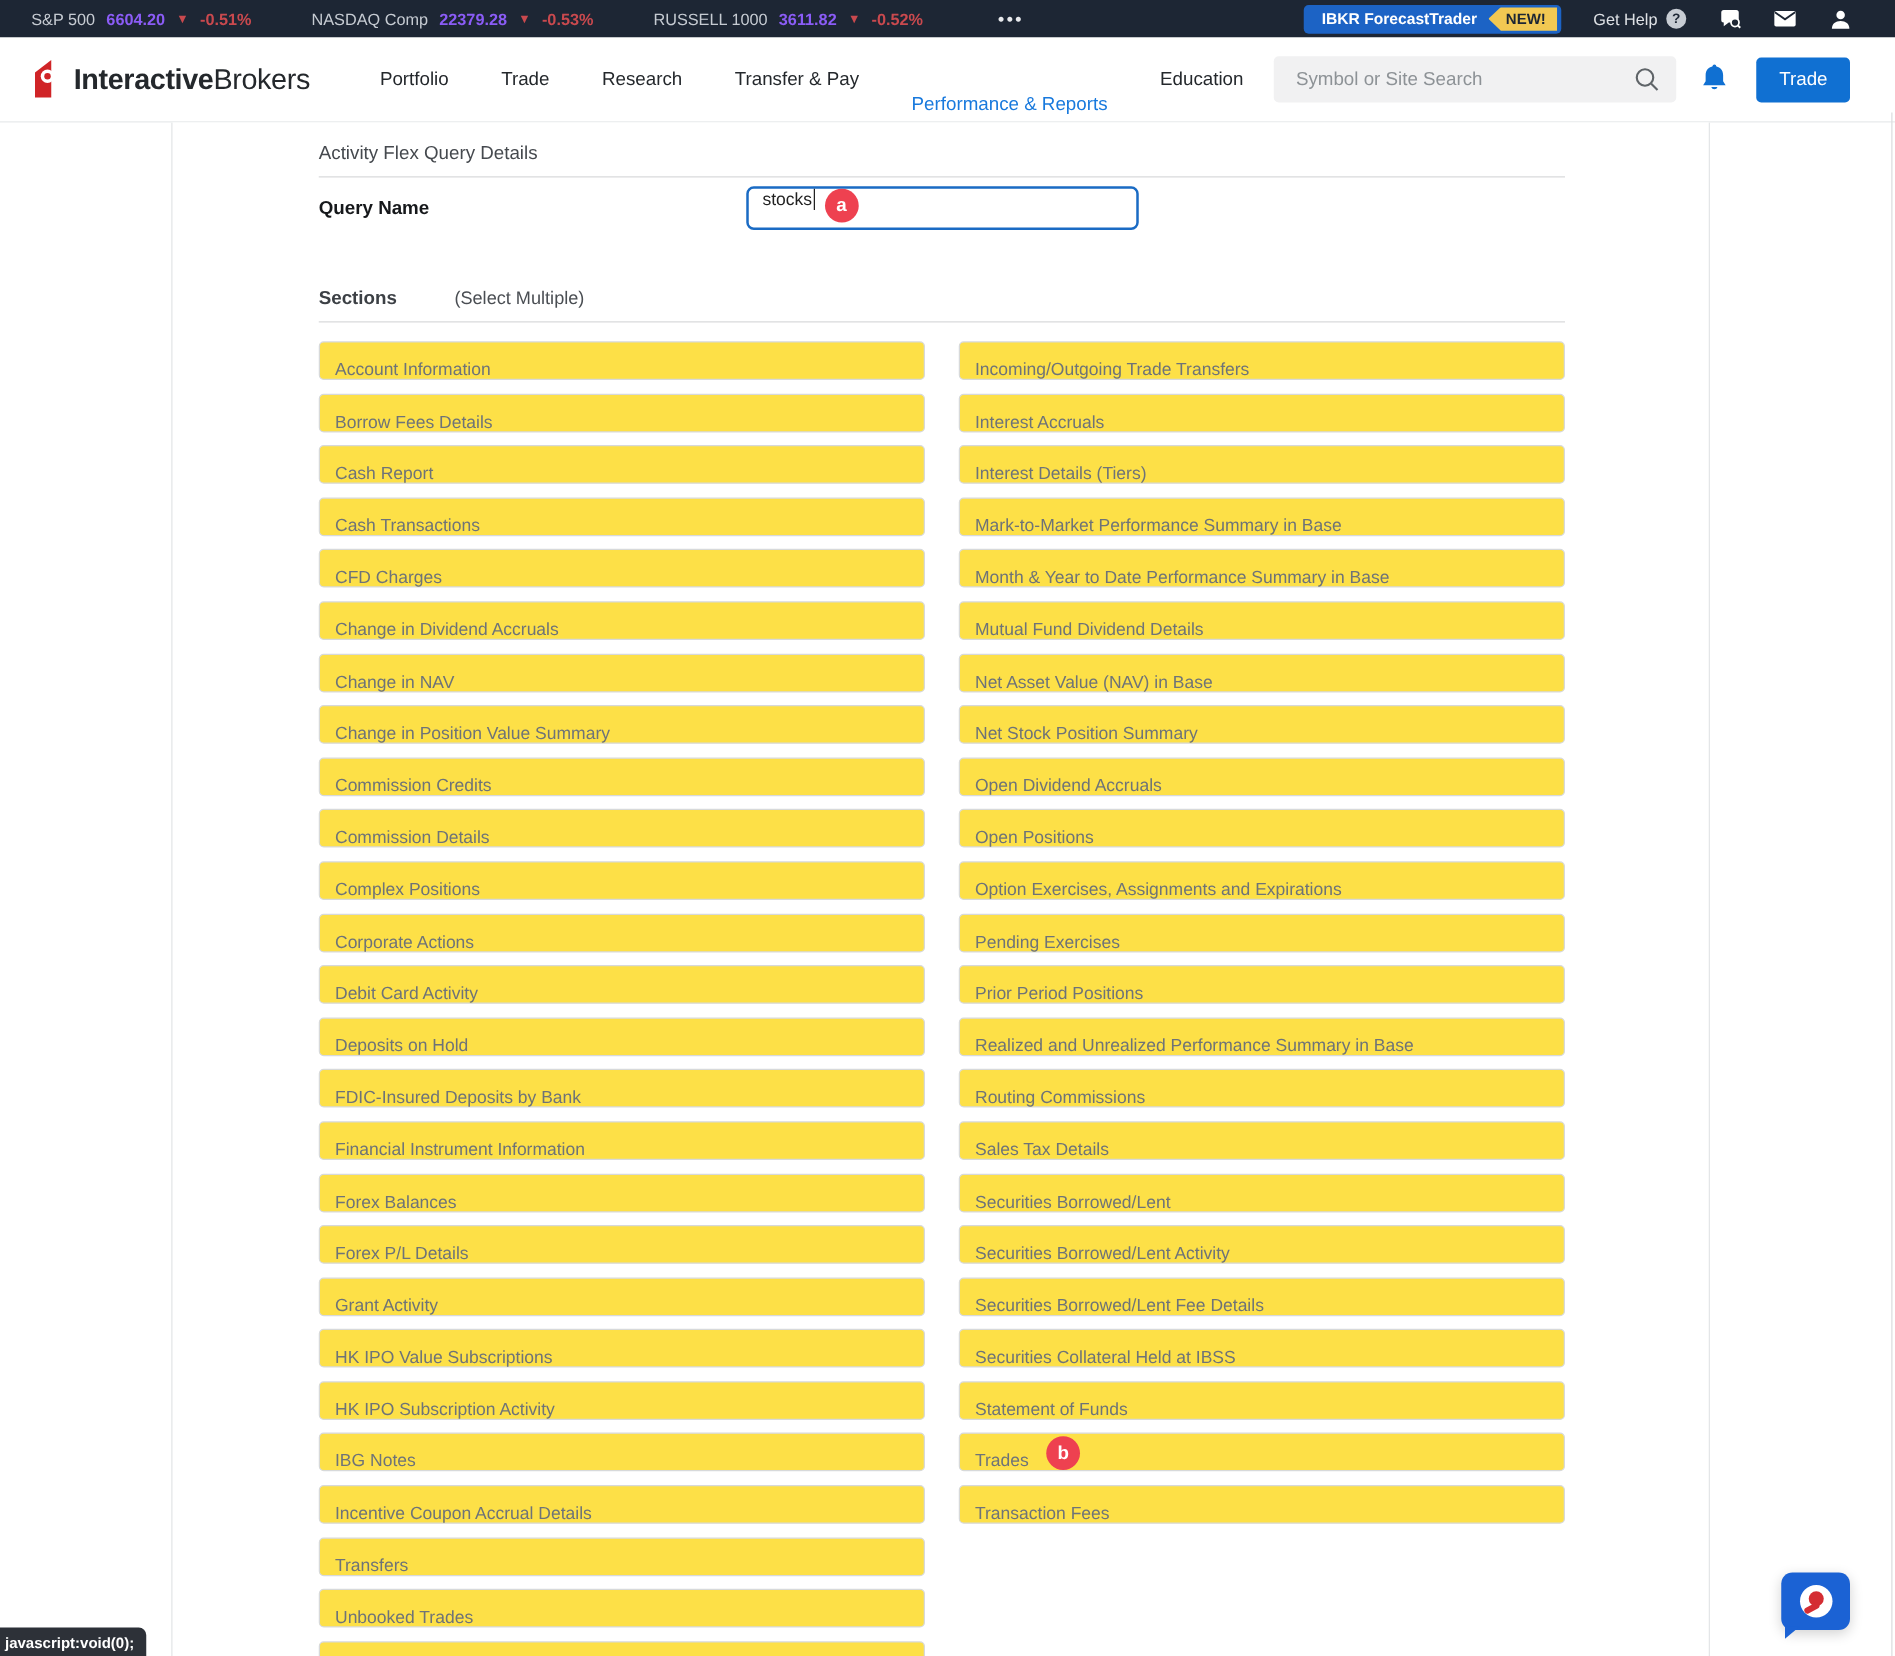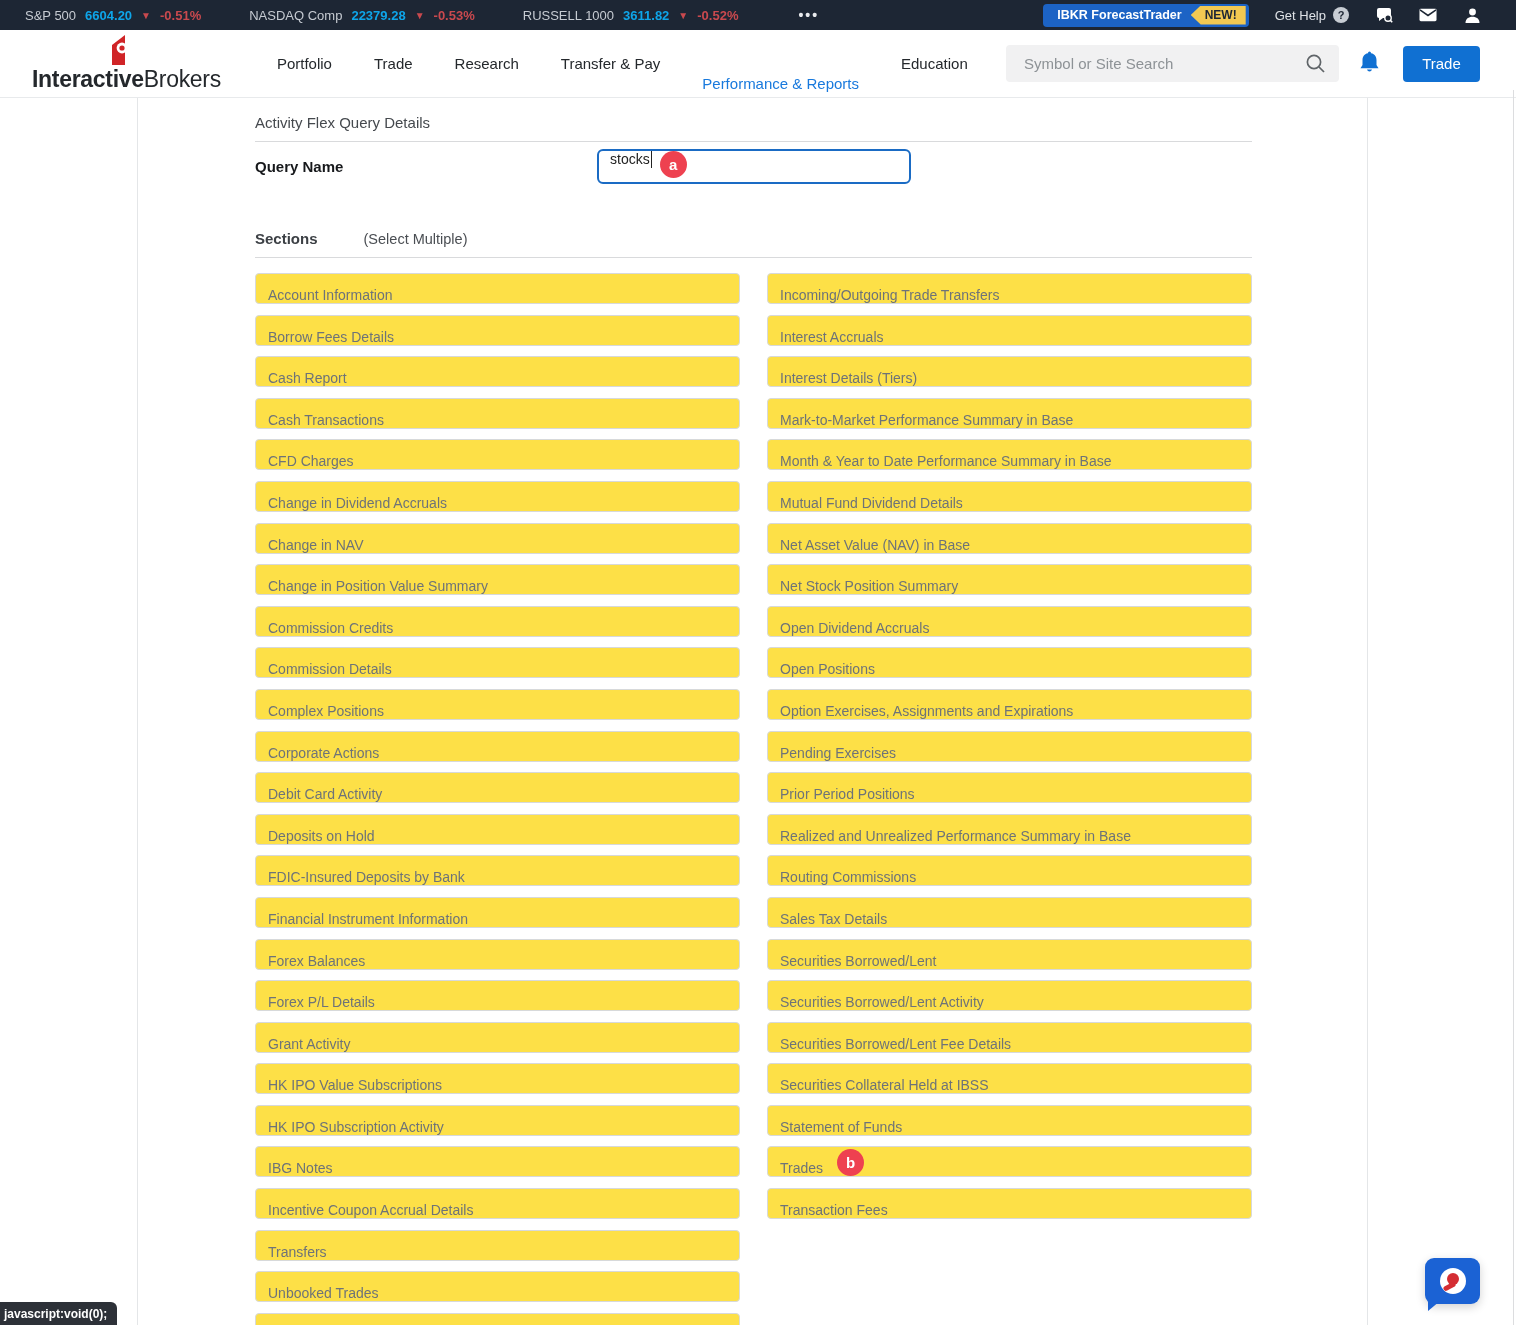--- a/index.html
+++ b/index.html
@@ -5,40 +5,40 @@
   * { margin:0; padding:0; box-sizing:border-box; }
   html,body { width:1516px; height:1325px; overflow:hidden; background:#fff;
     font-family:"Liberation Sans", sans-serif; }
   body { position:relative; }
 
   
   .ticker-bar { height:30px; background:#1d2634; display:flex; align-items:center;
     padding:0 35px 0 25px; font-size:13px; }
   .idx-group { display:flex; align-items:center; gap:9px; margin-right:48px; }
   .idx-name { color:#c6cbd2; }
-  .idx-val  { color:#0ea5e9; font-weight:700; }
+  .idx-val  { color:#8b5cf6; font-weight:700; }
   .idx-chg  { color:#c9494e; font-weight:700; }
   .idx-arrow{ color:#c9494e; font-size:10px; }
   .ellipsis { color:#e8eaed; font-weight:700; letter-spacing:2px; margin-left:12px; font-size:14px; }
   .tb-right { margin-left:auto; display:flex; align-items:center; gap:26px; }
   .forecast-btn { display:flex; align-items:center; background:#1c63c5; border-radius:4px;
     height:23px; padding:0 3px 0 14px; cursor:pointer; }
   .forecast-label { color:#fff; font-weight:700; font-size:12.5px; margin-right:9px; }
   .new-badge { background:#f2c852; color:#1d2634; font-weight:700; font-size:12px;
     height:19px; line-height:19px; padding:0 9px 0 14px;
     clip-path:polygon(0 50%, 10px 0, 100% 0, 100% 100%, 10px 100%); }
   .get-help { display:flex; align-items:center; gap:7px; color:#dfe2e6; font-size:13px; cursor:pointer; }
   .help-q { width:16px; height:16px; border-radius:50%; background:#c7ccd3; color:#1d2634;
     font-size:11px; font-weight:700; display:flex; align-items:center; justify-content:center; }
   .tb-icon { width:18px; height:18px; display:flex; align-items:center; justify-content:center; cursor:pointer; }
 
   
   .header { height:68px; background:#fff; border-bottom:1px solid #e8eaec;
     display:flex; align-items:center; padding:0 36px 0 25px; }
-  .logo { display:flex; align-items:center; cursor:pointer;flex-direction:column; }
+  .logo { display:flex; align-items:center; cursor:pointer; }
   .logo-text { font-size:23px; letter-spacing:-0.3px; color:#24282c; margin-left:7px; }
   .logo-bold { font-weight:700; }
   .nav { display:flex; align-items:center; gap:42px; margin-left:56px; font-size:15px; color:#24282c; }
   .nav-item { cursor:pointer; white-space:nowrap; }
   .nav-item.active { color:#1879dd;margin-top:40px; }
   .search-wrap { margin-left:auto; position:relative; width:357px; height:37px;padding-left:24px; }
   .search-input { width:100%; height:100%; background:#f1f1f2; border:none; border-radius:4px;
     padding:0 44px 0 18px; font-size:15px; color:#333; font-family:"Liberation Sans",sans-serif; }
   .search-input::placeholder { color:#8d9296; }
   .search-glass { position:absolute; right:13px; top:8px; }

